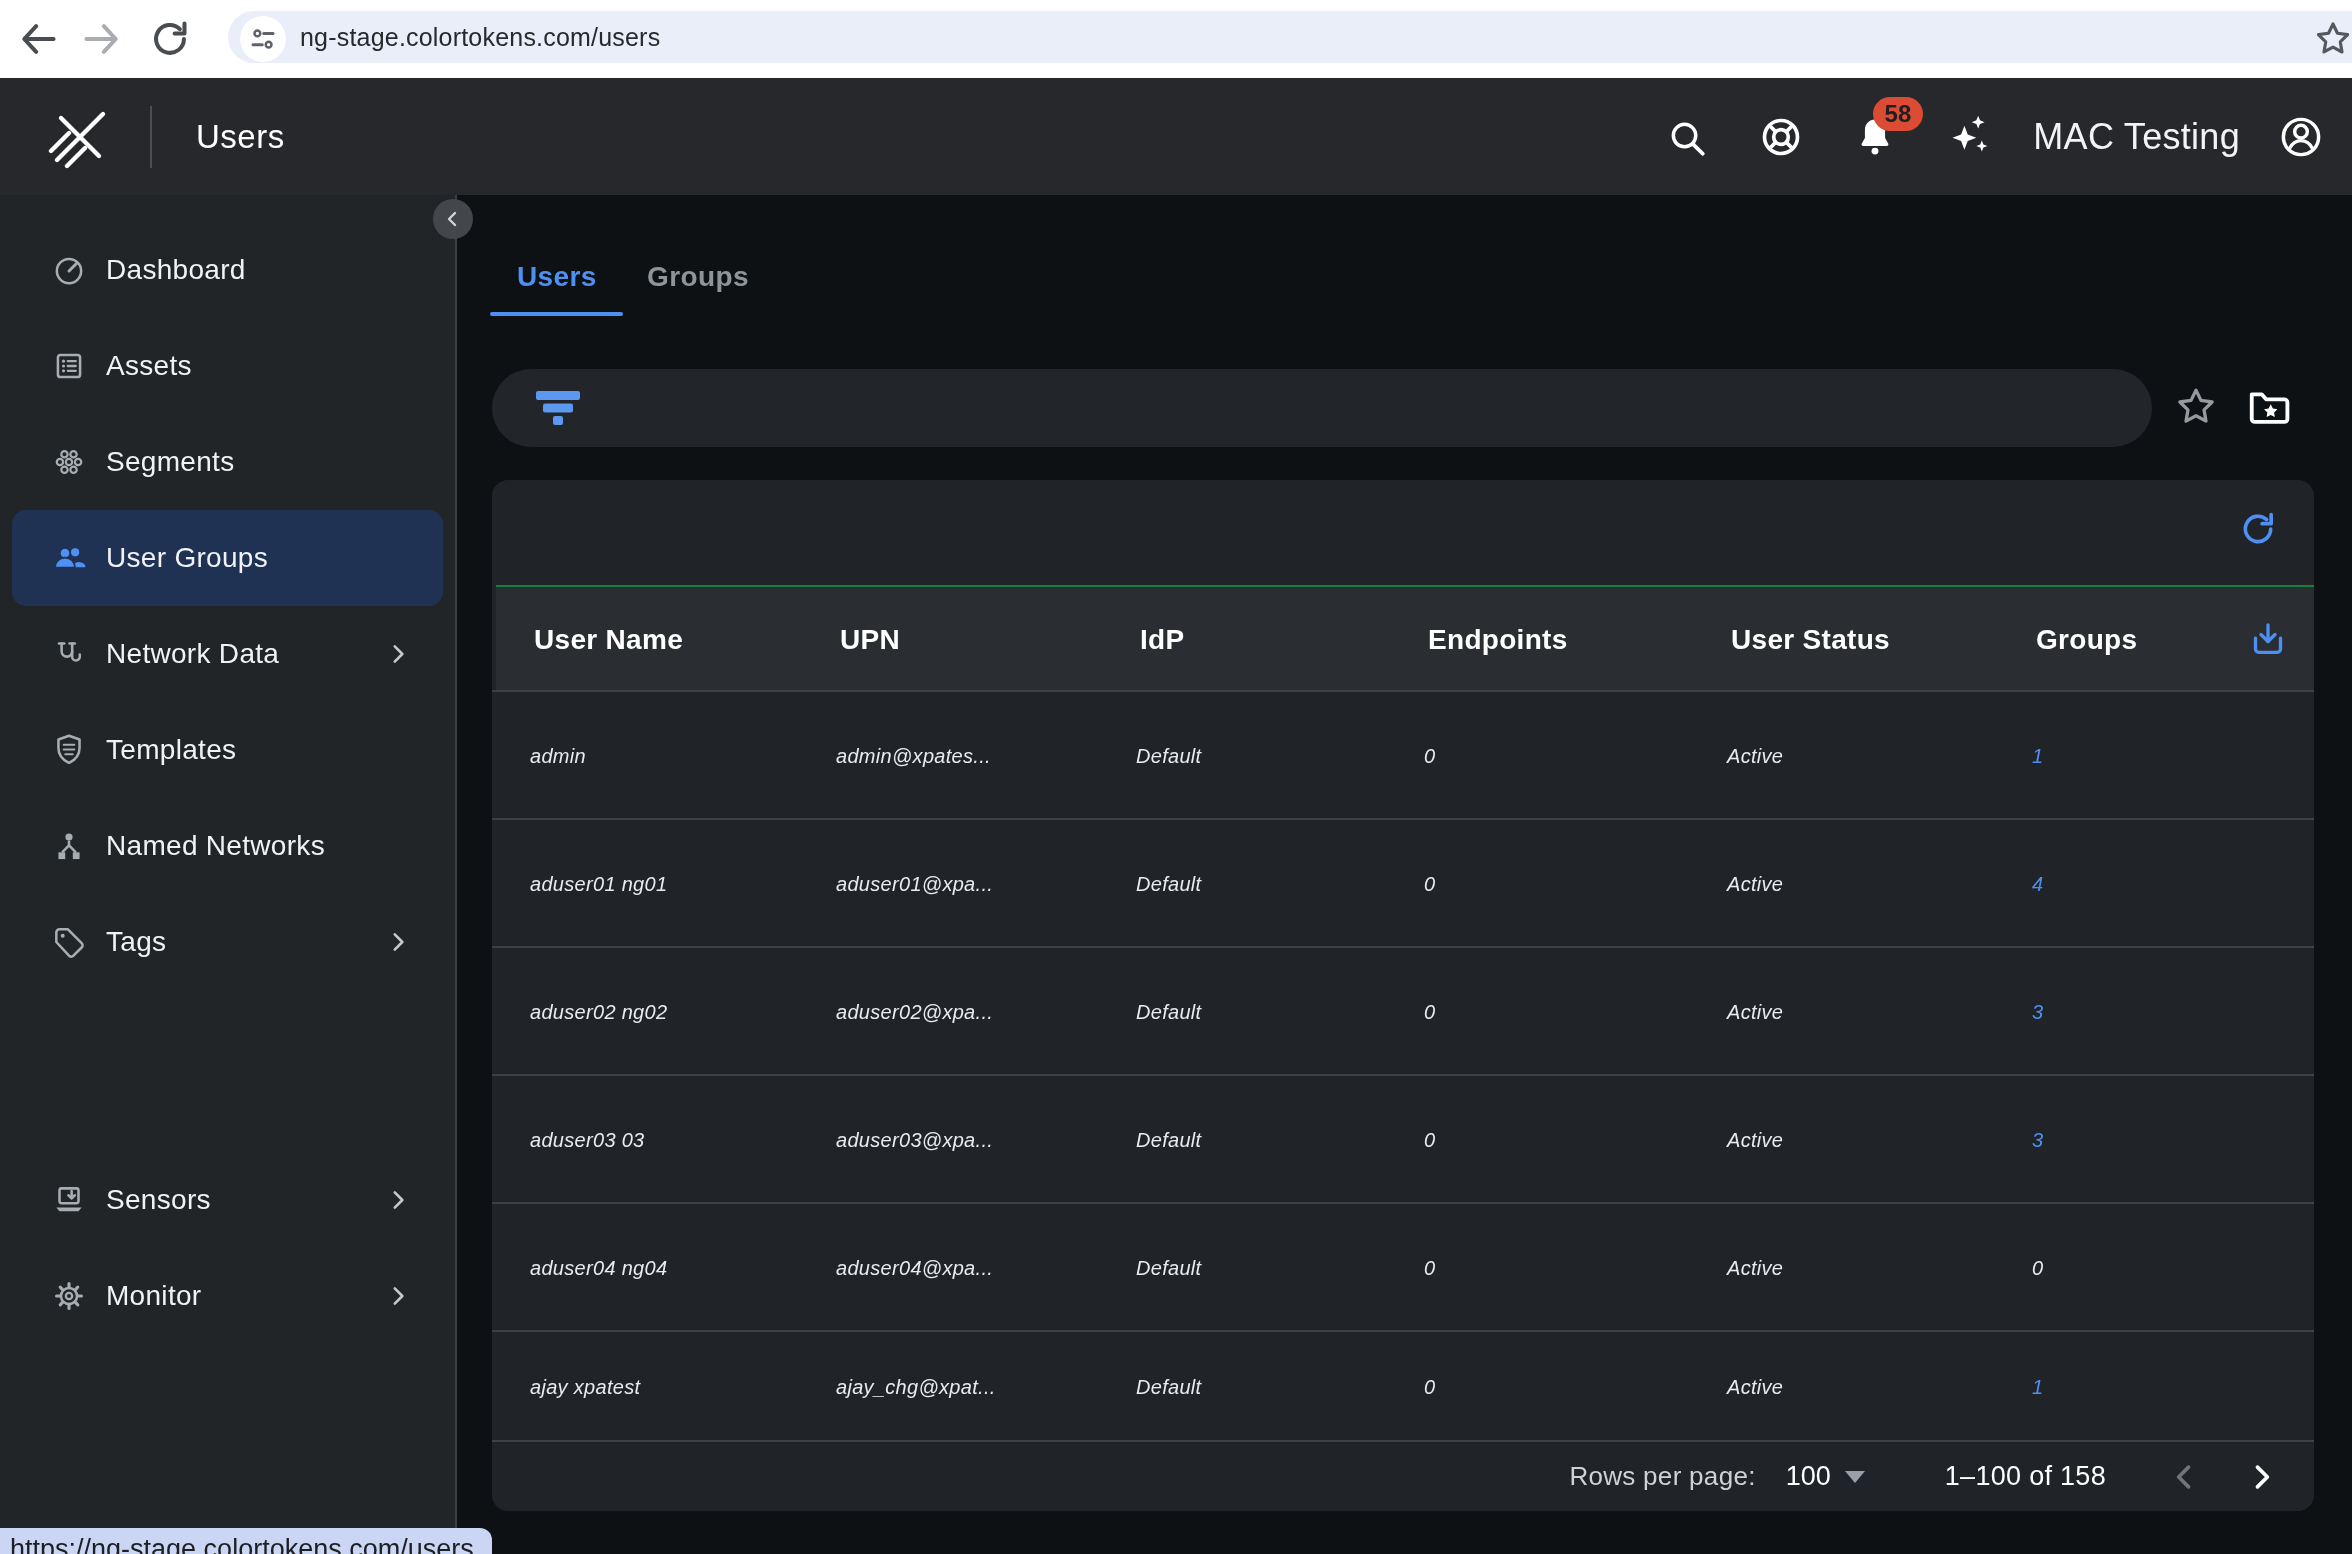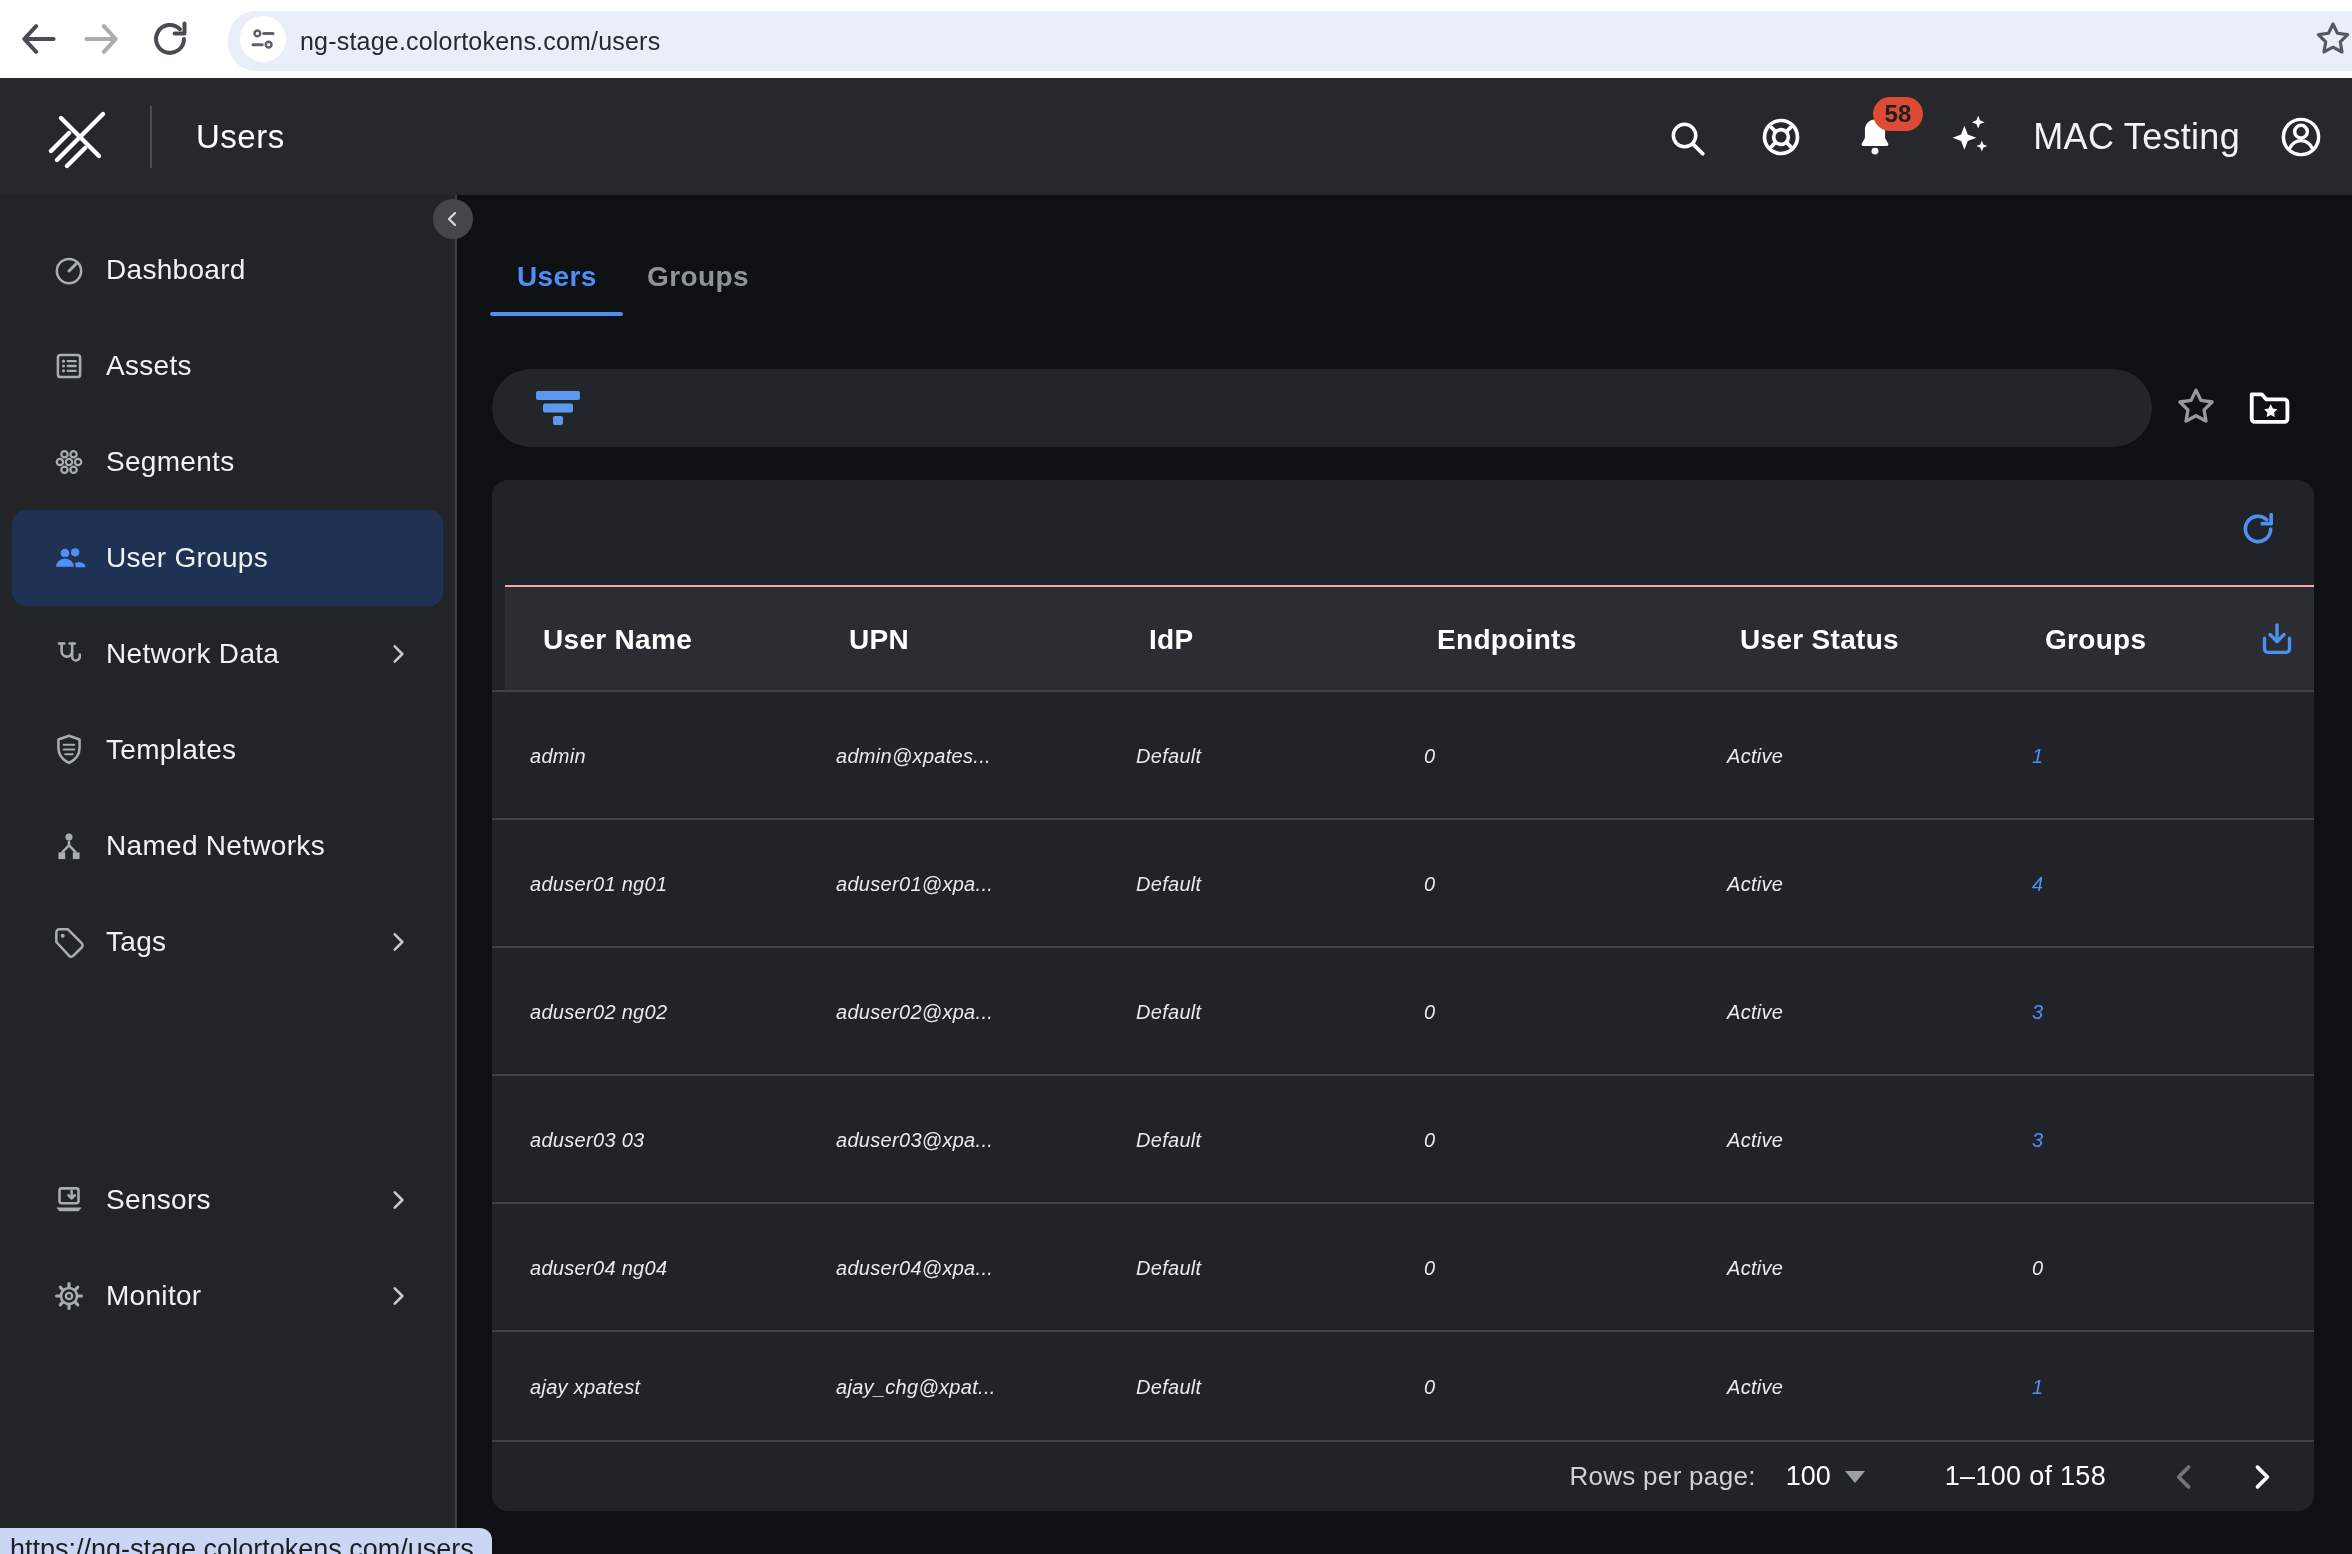--- a/index.html
+++ b/index.html
@@ -3,21 +3,21 @@
 <meta charset="utf-8">
 <style>
   html,body{margin:0;padding:0;background:#000;}
   #app{position:relative;width:2352px;height:1554px;background:#0E1114;overflow:hidden;
        font-family:"Liberation Sans","DejaVu Sans",sans-serif;-webkit-font-smoothing:antialiased;}
   svg{display:block;}
 
   
   .chrome{position:absolute;top:0;left:0;width:2352px;height:78px;background:#ffffff;display:flex;align-items:center;}
   .chrome .navbtn{position:absolute;top:17px;width:44px;height:44px;}
-  .urlbar{position:absolute;left:228px;top:11px;width:2124px;height:60px;background:#E9EEF8;
+  .urlbar{position:absolute;left:228px;top:11px;width:2124px;height:52px;background:#E9EEF8;
           border-radius:28px 0 0 28px;display:flex;align-items:center;}
   .site-chip{position:absolute;left:12px;top:5px;width:46px;height:46px;border-radius:50%;background:#ffffff;
              display:flex;align-items:center;justify-content:center;}
   .url-text{position:absolute;left:72px;font-size:25px;color:#27292C;letter-spacing:.2px;white-space:nowrap;}
   .chrome-star{position:absolute;left:2312px;top:18px;}
 
   
   .appheader{position:absolute;top:78px;left:0;width:2352px;height:117px;background:#26282B;
              display:flex;align-items:center;}
   .logo{margin-left:48px;}
@@ -53,21 +53,21 @@
 
   .filterbar{position:absolute;left:35px;top:174px;width:1660px;height:78px;border-radius:39px;background:#22262B;}
   .filter-icon{position:absolute;left:42px;top:21px;}
   .fav-star{position:absolute;left:1717px;top:190px;}
   .folder-star{position:absolute;left:1789px;top:189px;}
 
   
   .panel{position:absolute;left:35px;top:285px;width:1822px;height:1031px;background:#202429;border-radius:16px;overflow:hidden;}
   .panel-toolbar{position:absolute;top:0;left:0;right:0;height:105px;}
   .refresh{position:absolute;right:36px;top:29px;}
-  .thead{position:absolute;top:105px;left:13px;right:0;height:105px;background:#2A2E33;border-top:2px solid #fca5a5;}
+  .thead{position:absolute;top:105px;left:4px;right:0;height:105px;background:#2A2E33;border-top:2px solid #15803d;}
   .thead span{position:absolute;top:50%;transform:translateY(-50%);font-size:28px;font-weight:700;color:#FFFFFF;letter-spacing:.3px;}
   .dl-icon{position:absolute;left:1752px;top:32px;}
   .c1{left:38px;} .c2{left:344px;} .c3{left:644px;} .c4{left:932px;} .c5{left:1235px;} .c6{left:1540px;}
   .trow{position:absolute;left:0;right:0;height:128px;border-top:2px solid #3E4247;}
   .trow span{position:absolute;top:50%;transform:translateY(-50%);font-size:20px;color:#E9EBEC;letter-spacing:.3px;white-space:nowrap;font-style:italic;}
   .trow span.link{color:#4D8FF2;}
   .r0{top:210px;} .r1{top:338px;} .r2{top:466px;} .r3{top:594px;} .r4{top:722px;} .r5{top:850px;height:110px;}
 
   .tfoot{position:absolute;top:960px;left:0;right:0;height:69px;border-top:2px solid #3E4247;
          display:flex;align-items:center;justify-content:flex-end;padding-right:36px;}

